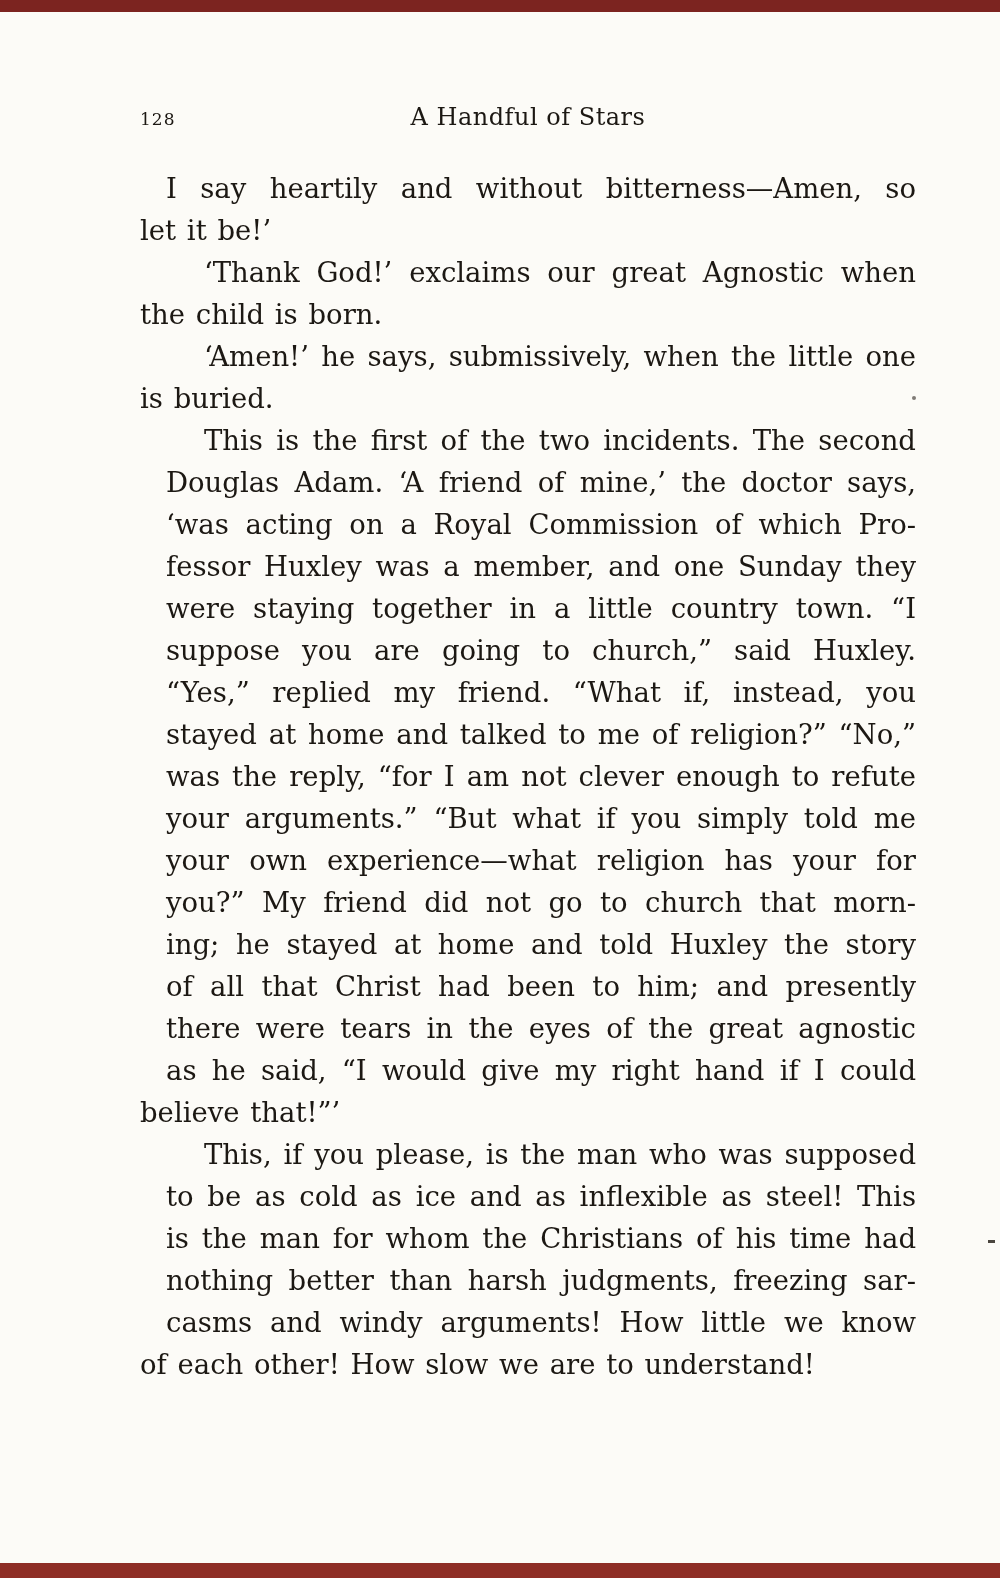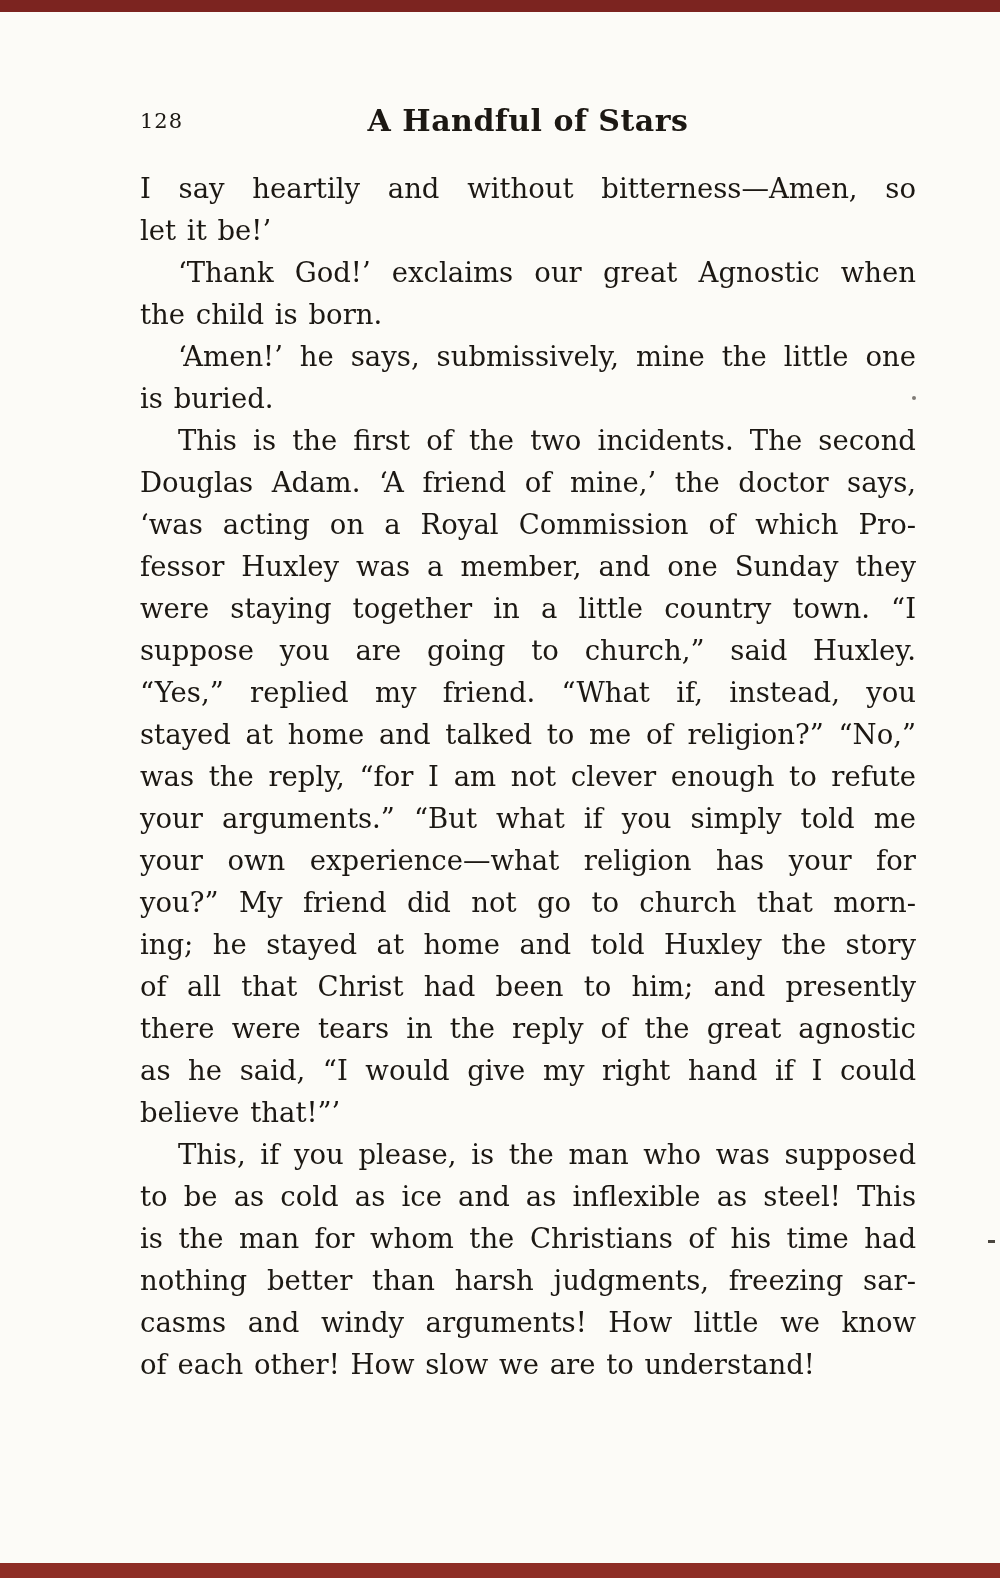--- a/index.html
+++ b/index.html
@@ -21,41 +21,41 @@
     position: absolute;
     top: 103px;
     left: 140px;
     width: 776px;
     height: 40px;
   }
   .page-number {
     position: absolute;
     left: 0;
     top: 6px;
-    font-size: 21px;
+    font-size: 17px;
     letter-spacing: 1px;
   }
   .book-title {
     text-align: center;
-    font-weight: bold;
-    font-size: 30px;
+    font-weight: normal;
+    font-size: 24px;
     letter-spacing: 0.5px;
   }
 
   .text-block {
     position: absolute;
     top: 167px;
     left: 140px;
     width: 776px;
     font-size: 27.5px;
     line-height: 42px;
     word-spacing: 2px;
   }
   .line { text-align: justify; white-space: normal; }
-  .line.just { text-align-last: justify; }
+  .line.just { text-align-last: justify; margin-left: 26px; }
   .line.indent { text-indent: 38px; }
   .it { }
 
   .artifact { position: absolute; background: #4a453e; }
   .artifact-1 { left: 988px; top: 1240px; width: 7px; height: 3px; }
   .artifact-2 { left: 912px; top: 396px; width: 4px; height: 4px; border-radius: 50%; opacity: .7; }
 </style>
 </head>
 <body>
 
@@ -66,37 +66,37 @@
   <div class="header">
     <span class="page-number">128</span>
     <div class="book-title">A Handful of Stars</div>
   </div>
 
   <div class="text-block">
       <div class="line just"><span>I say heartily and without bitterness—Amen, so</span></div>
       <div class="line"><span>let it be!’</span></div>
       <div class="line just indent"><span class="it">‘Thank God!’</span><span> exclaims our great Agnostic when</span></div>
       <div class="line"><span>the child is born.</span></div>
-      <div class="line just indent"><span class="it">‘Amen!’</span><span> he says, submissively, mine the little one</span></div>
+      <div class="line just indent"><span class="it">‘Amen!’</span><span> he says, submissively, when the little one</span></div>
       <div class="line"><span>is buried.</span></div>
       <div class="line just indent"><span>This is the </span><span class="it">first</span><span> of the two incidents. The </span><span class="it">second</span></div>
       <div class="line just"><span>Douglas Adam. ‘A friend of mine,’ the doctor says,</span></div>
       <div class="line just"><span>‘was acting on a Royal Commission of which Pro-</span></div>
       <div class="line just"><span>fessor Huxley was a member, and one Sunday they</span></div>
       <div class="line just"><span>were staying together in a little country town. “I</span></div>
       <div class="line just"><span>suppose you are going to church,” said Huxley.</span></div>
       <div class="line just"><span>“Yes,” replied my friend. “What if, instead, you</span></div>
       <div class="line just"><span>stayed at home and talked to me of religion?” “No,”</span></div>
       <div class="line just"><span>was the reply, “for I am not clever enough to refute</span></div>
       <div class="line just"><span>your arguments.” “But what if you simply told me</span></div>
       <div class="line just"><span>your own experience—what religion has your for</span></div>
       <div class="line just"><span>you?” My friend did not go to church that morn-</span></div>
       <div class="line just"><span>ing; he stayed at home and told Huxley the story</span></div>
       <div class="line just"><span>of all that Christ had been to him; and presently</span></div>
-      <div class="line just"><span>there were tears in the reply of the great agnostic</span></div>
+      <div class="line just"><span>there were tears in the eyes of the great agnostic</span></div>
       <div class="line just"><span>as he said, </span><span class="it">“I would give my right hand if I could</span></div>
       <div class="line"><span class="it">believe that!”’</span></div>
       <div class="line just indent"><span>This, if you please, is the man who was supposed</span></div>
       <div class="line just"><span>to be as cold as ice and as inflexible as steel! This</span></div>
       <div class="line just"><span>is the man for whom the Christians of his time had</span></div>
       <div class="line just"><span>nothing better than harsh judgments, freezing sar-</span></div>
       <div class="line just"><span>casms and windy arguments! How little we know</span></div>
       <div class="line"><span>of each other! How slow we are to understand!</span></div>
     </div>
 

